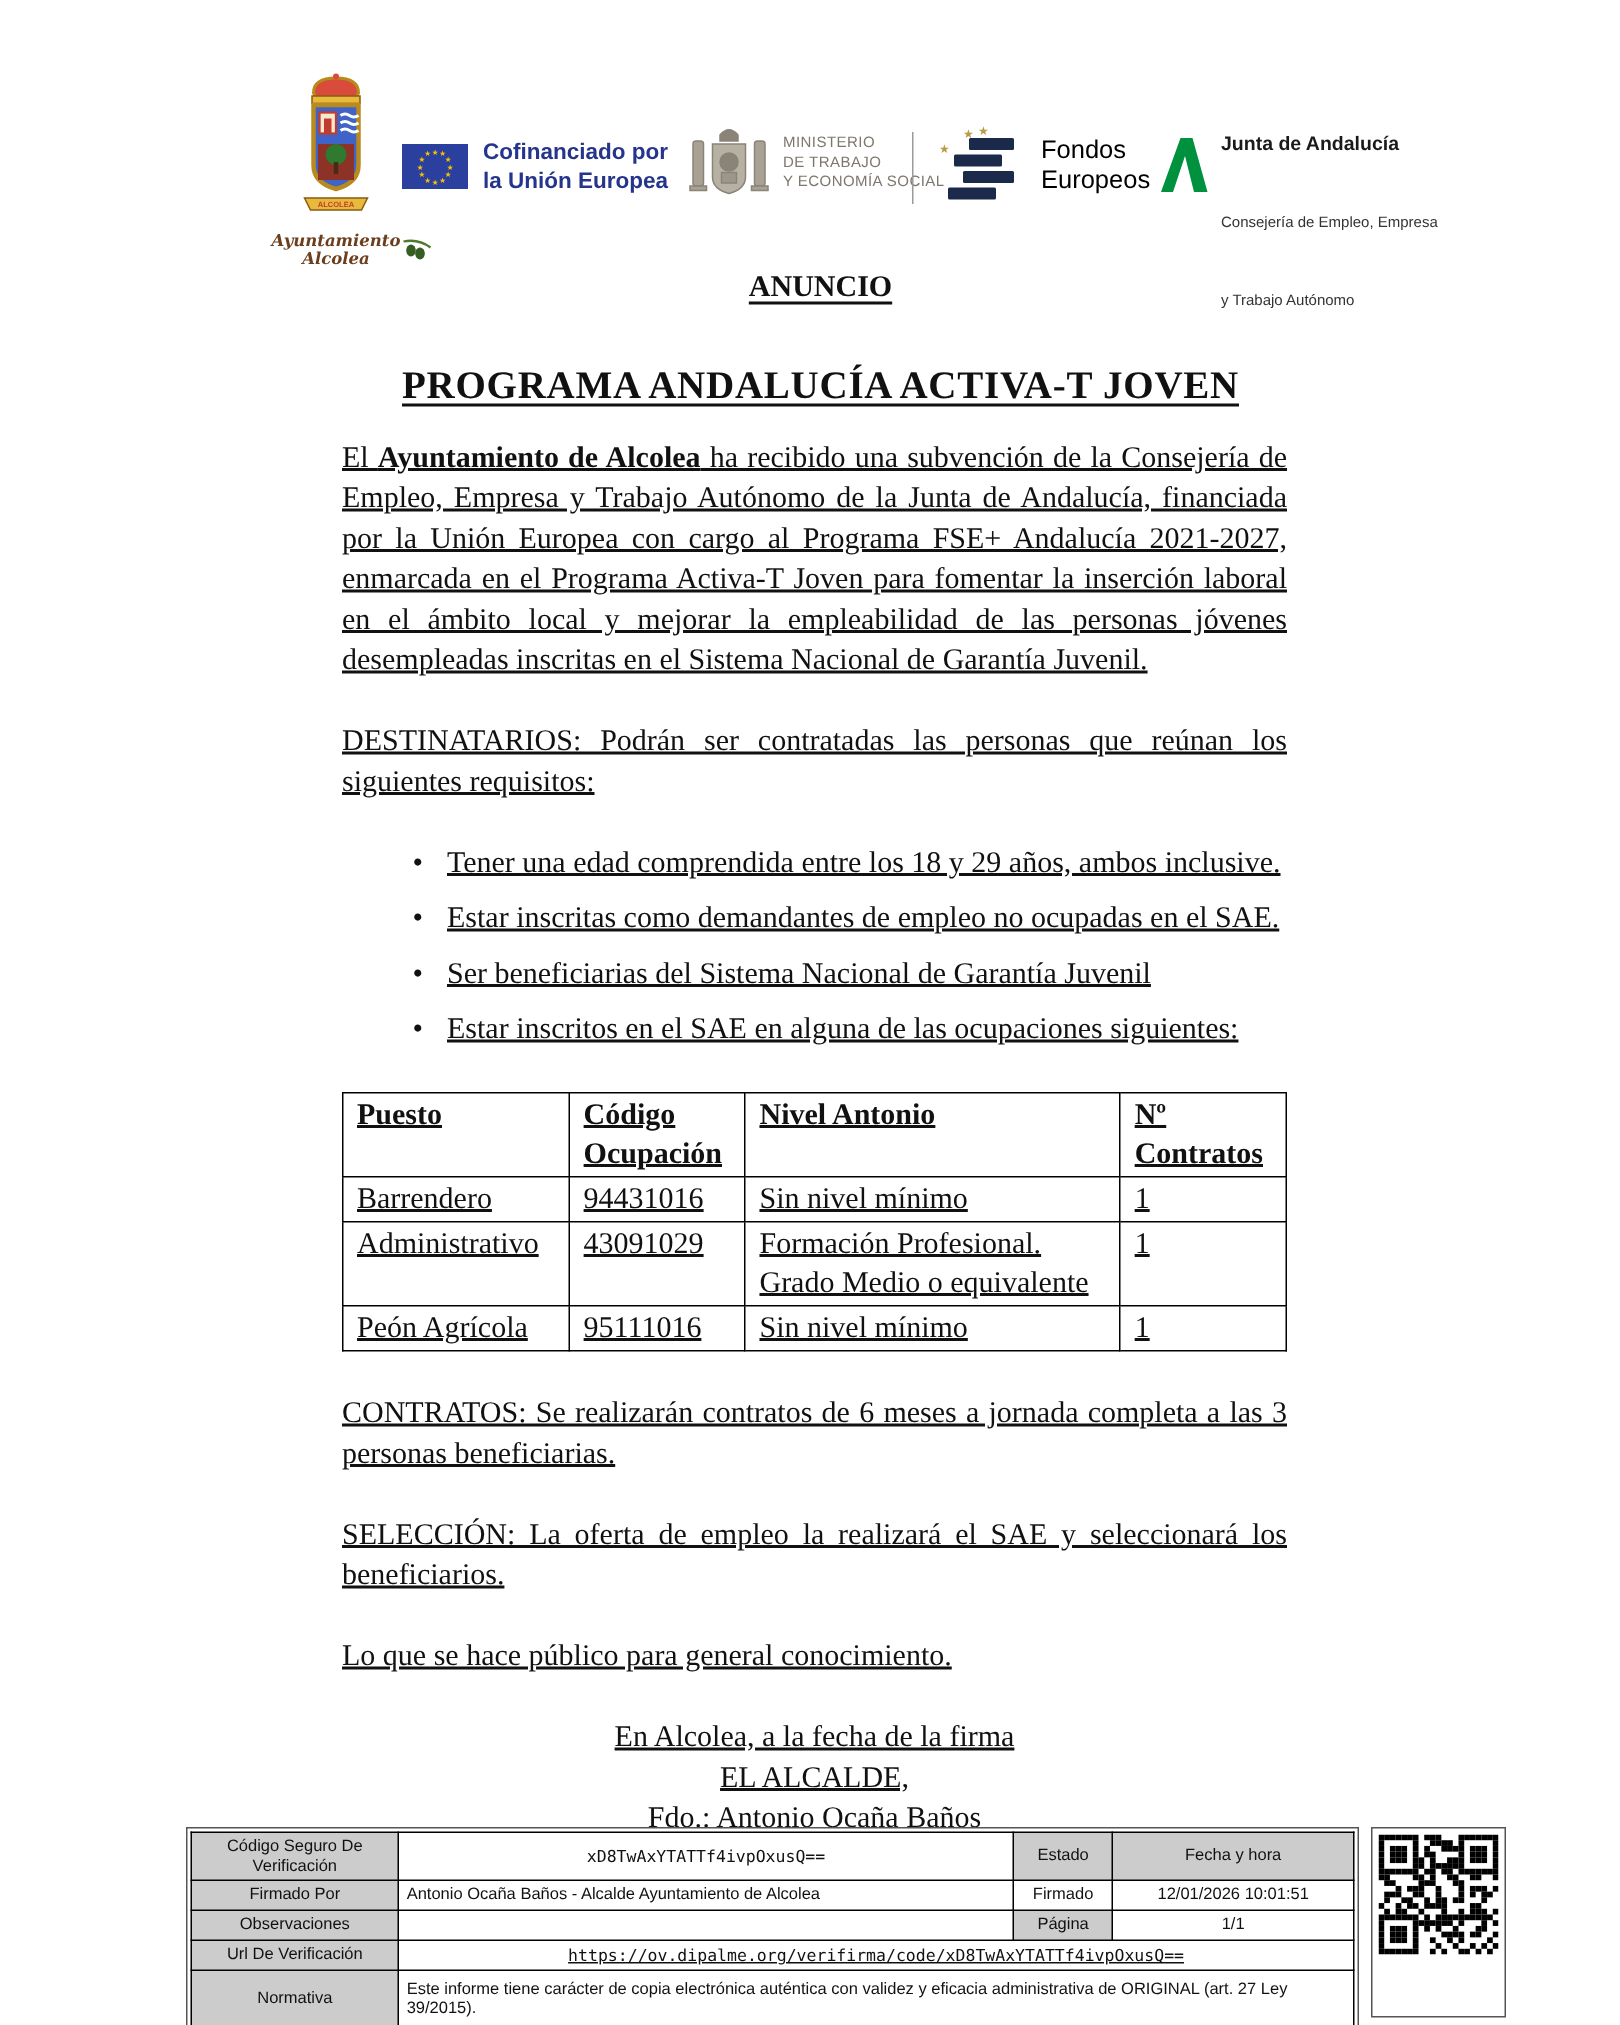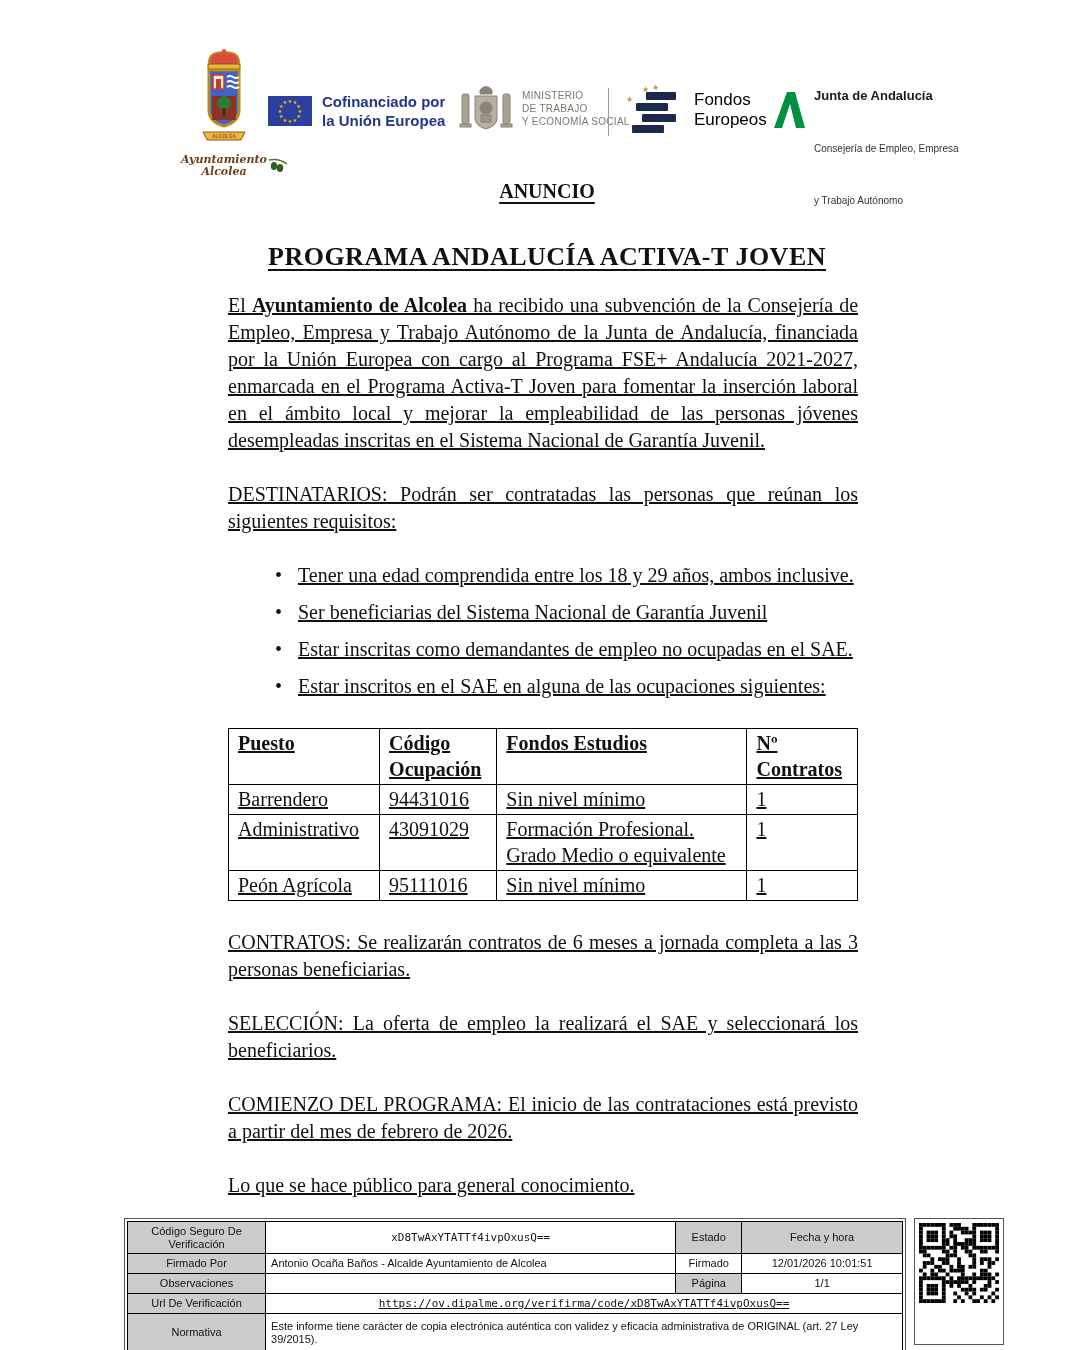--- a/index.html
+++ b/index.html
@@ -206,31 +206,31 @@
     <span>PROGRAMA ANDALUCÍA ACTIVA-T JOVEN</span>
   </div>
 
   <div class="content">
     <p><span>El </span><b>Ayuntamiento de Alcolea</b><span> ha recibido una subvención de la Consejería de Empleo, Empresa y Trabajo Autónomo de la Junta de Andalucía, financiada por la Unión Europea con cargo al Programa FSE+ Andalucía 2021-2027, enmarcada en el Programa Activa-T Joven para fomentar la inserción laboral en el ámbito local y mejorar la empleabilidad de las personas jóvenes desempleadas inscritas en el Sistema Nacional de Garantía Juvenil.</span></p>
 
     <p>DESTINATARIOS: Podrán ser contratadas las personas que reúnan los siguientes requisitos:</p>
 
     <ul>
       <li>Tener una edad comprendida entre los 18 y 29 años, ambos inclusive.</li>
+      <li>Estar inscritas como demandantes de empleo no ocupadas en el SAE.</li>
       <li>Ser beneficiarias del Sistema Nacional de Garantía Juvenil</li>
-      <li>Estar inscritas como demandantes de empleo no ocupadas en el SAE.</li>
       <li>Estar inscritos en el SAE en alguna de las ocupaciones siguientes:</li>
     </ul>
 
     <table class="jobs">
       <tbody>
           <tr>
         <th class="col-puesto">Puesto</th>
         <th class="col-codigo">Código Ocupación</th>
-        <th class="col-nivel">Fondos Estudios</th>
+        <th class="col-nivel">Nivel Antonio</th>
         <th class="col-num">Nº Contratos</th>
       </tr>
       <tr>
         <td>Barrendero</td>
         <td>94431016</td>
         <td>Sin nivel mínimo</td>
         <td>1</td>
       </tr>
       <tr>
         <td>Administrativo</td>
@@ -242,21 +242,20 @@
         <td>Peón Agrícola</td>
         <td>95111016</td>
         <td>Sin nivel mínimo</td>
         <td>1</td>
       </tr>
     </tbody>
       </table>
 
     <p>CONTRATOS: Se realizarán contratos de 6 meses a jornada completa a las 3 personas beneficiarias.</p>
     <p>SELECCIÓN: La oferta de empleo la realizará el SAE y seleccionará los beneficiarios.</p>
-    <p>COMIENZO DEL PROGRAMA: El inicio de las contrataciones está previsto a partir del mes de febrero de 2026.</p>
     <p>Lo que se hace público para general conocimiento.</p>
 
     <div class="signature">
       <div>En Alcolea, a la fecha de la firma</div>
       <div>EL ALCALDE,</div>
       <div>Fdo.: Antonio Ocaña Baños</div>
     </div>
   </div>
 
   <div class="footer">

